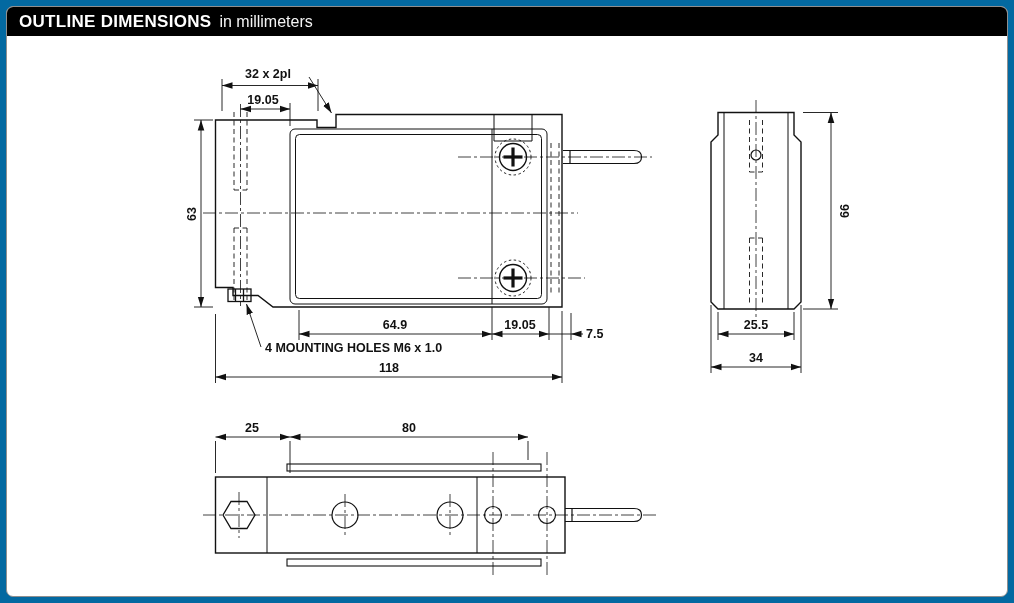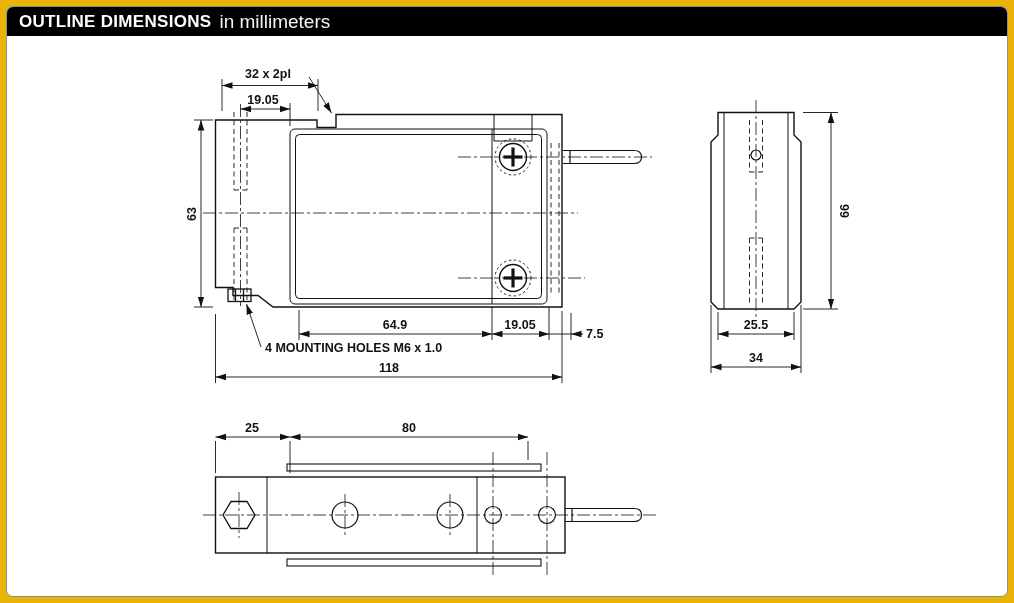--- a/index.html
+++ b/index.html
@@ -1,20 +1,20 @@
 <!DOCTYPE html>
 <html><head>
 <meta charset="utf-8">
 <style>
   * { box-sizing: border-box; }
   html, body { margin: 0; padding: 0; background: #ffffff; }
   .page {
     position: relative;
     width: 1014px; height: 603px;
-    background: #eab308;
+    background: #0369a1;
     font-family: "Liberation Sans", sans-serif;
     overflow: hidden;
   }
   .frame {
     position: absolute;
     left: 6px; top: 6px; right: 6px; bottom: 6px;
     border: 1px solid #8f8f8f;
     border-radius: 7px;
     background: #fff;
   }
@@ -25,21 +25,21 @@
     background: #000;
     border-radius: 6px 6px 0 0;
     display: flex;
     align-items: center;
     gap: 8px;
     padding: 0 12px;
     color: #fff;
     z-index: 2;
   }
   .header .title { font-weight: bold; font-size: 17px; letter-spacing: 0.3px; }
-  .header .subtitle { font-weight: 400; font-size: 19px; color: #f4f4f4; }
+  .header .subtitle { font-weight: 400; font-size: 16px; color: #f4f4f4; }
   svg.drawing { position: absolute; left: 0; top: 0; z-index: 1; }
   svg text {
     font-family: "Liberation Sans", sans-serif;
     font-weight: bold;
     font-size: 12.5px;
     fill: #111;
     stroke: none;
   }
 </style>
 </head>

